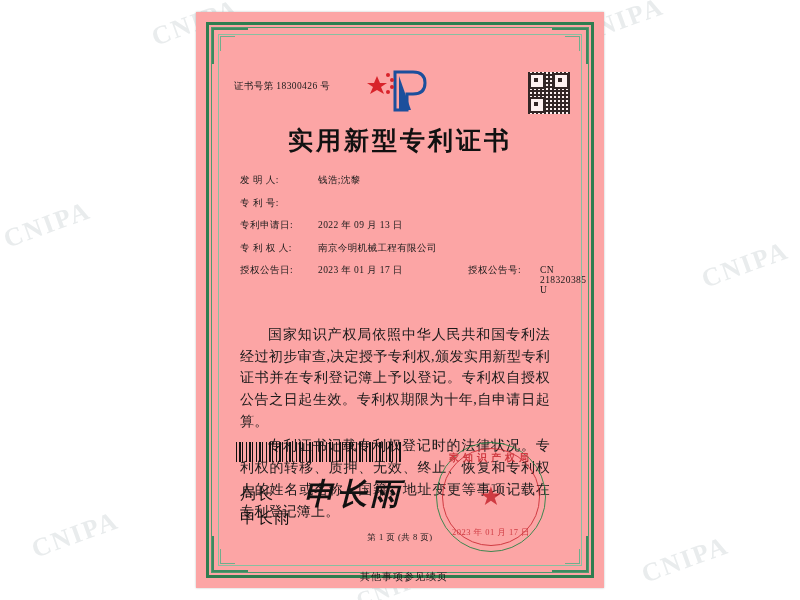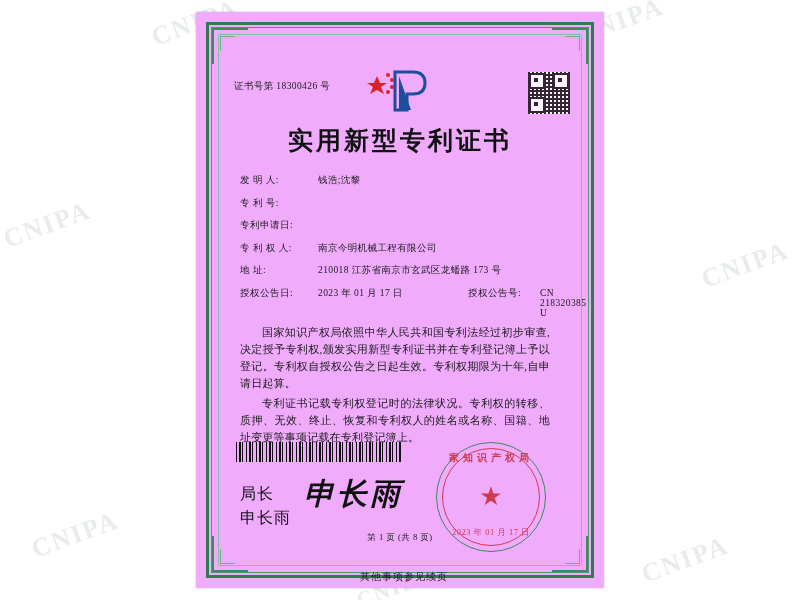--- a/index.html
+++ b/index.html
@@ -37,21 +37,21 @@
   .wm-6 { left: 640px; top: 545px; font-size: 26px; transform: rotate(-20deg); }
   .wm-7 { left: 355px; top: 575px; font-size: 22px; transform: rotate(-20deg); }
 
   
   .certificate {
     position: absolute;
     left: 196px;
     top: 12px;
     width: 408px;
     height: 576px;
-    background: #f0abfc;
+    background: #fca5a5;
     box-shadow: 0 0 2px rgba(0,0,0,0.25);
     overflow: hidden;
   }
 
   
   .frame-outer {
     position: absolute;
     left: 10px; top: 10px; right: 10px; bottom: 10px;
     border: 3px solid #2e7d4f;
     box-sizing: border-box;
@@ -198,21 +198,21 @@
     letter-spacing: 0.4px;
   }
 
   
   .paragraphs {
     position: absolute;
     left: 14px;
     right: 24px;
     top: 282px;
     font-family: "Liberation Serif", serif;
-    font-size: 11px;
+    font-size: 14px;
     line-height: 1.55;
     color: #1a1a1a;
     text-align: justify;
     letter-spacing: 0.2px;
   }
   .paragraphs p {
     margin: 0 0 3px 0;
     text-indent: 2em;
   }
 
@@ -374,31 +374,28 @@
           <div class="field-label">发 明 人:</div>
           <div class="field-value">钱浩;沈黎</div>
         </div>
 
         <div class="field-row">
           <div class="field-label">专 利 号:</div>
         </div>
 
         <div class="field-row">
           <div class="field-label">专利申请日:</div>
+          <div class="field-value">2022 年 09 月 13 日</div>
         </div>
 
         <div class="field-row">
           <div class="field-label">专 利 权 人:</div>
           <div class="field-value">南京今明机械工程有限公司</div>
         </div>
 
-        <div class="field-row">
-          <div class="field-label">地 址:</div>
-          <div class="field-value">210018 江苏省南京市玄武区龙蟠路 173 号</div>
-        </div>
 
         <div class="field-row double">
           <div class="field-label">授权公告日:</div>
           <div class="field-value">2023 年 01 月 17 日</div>
           <div class="field-label2">授权公告号:</div>
           <div class="field-value2">CN 218320385 U</div>
         </div>
 
       </div>
 

